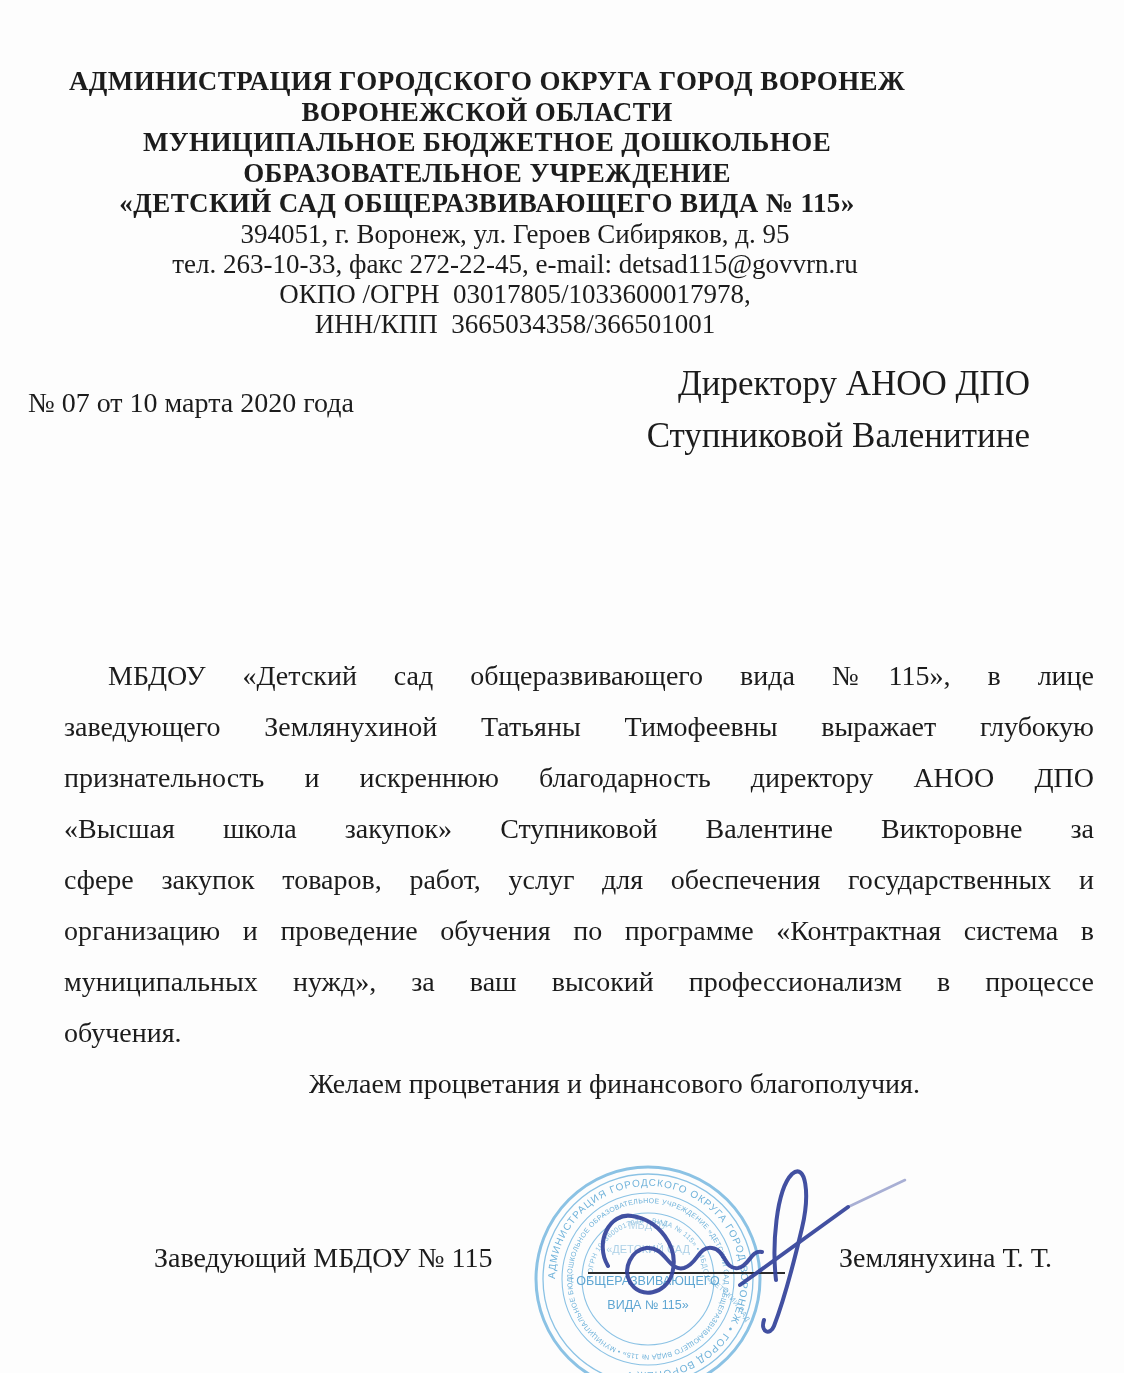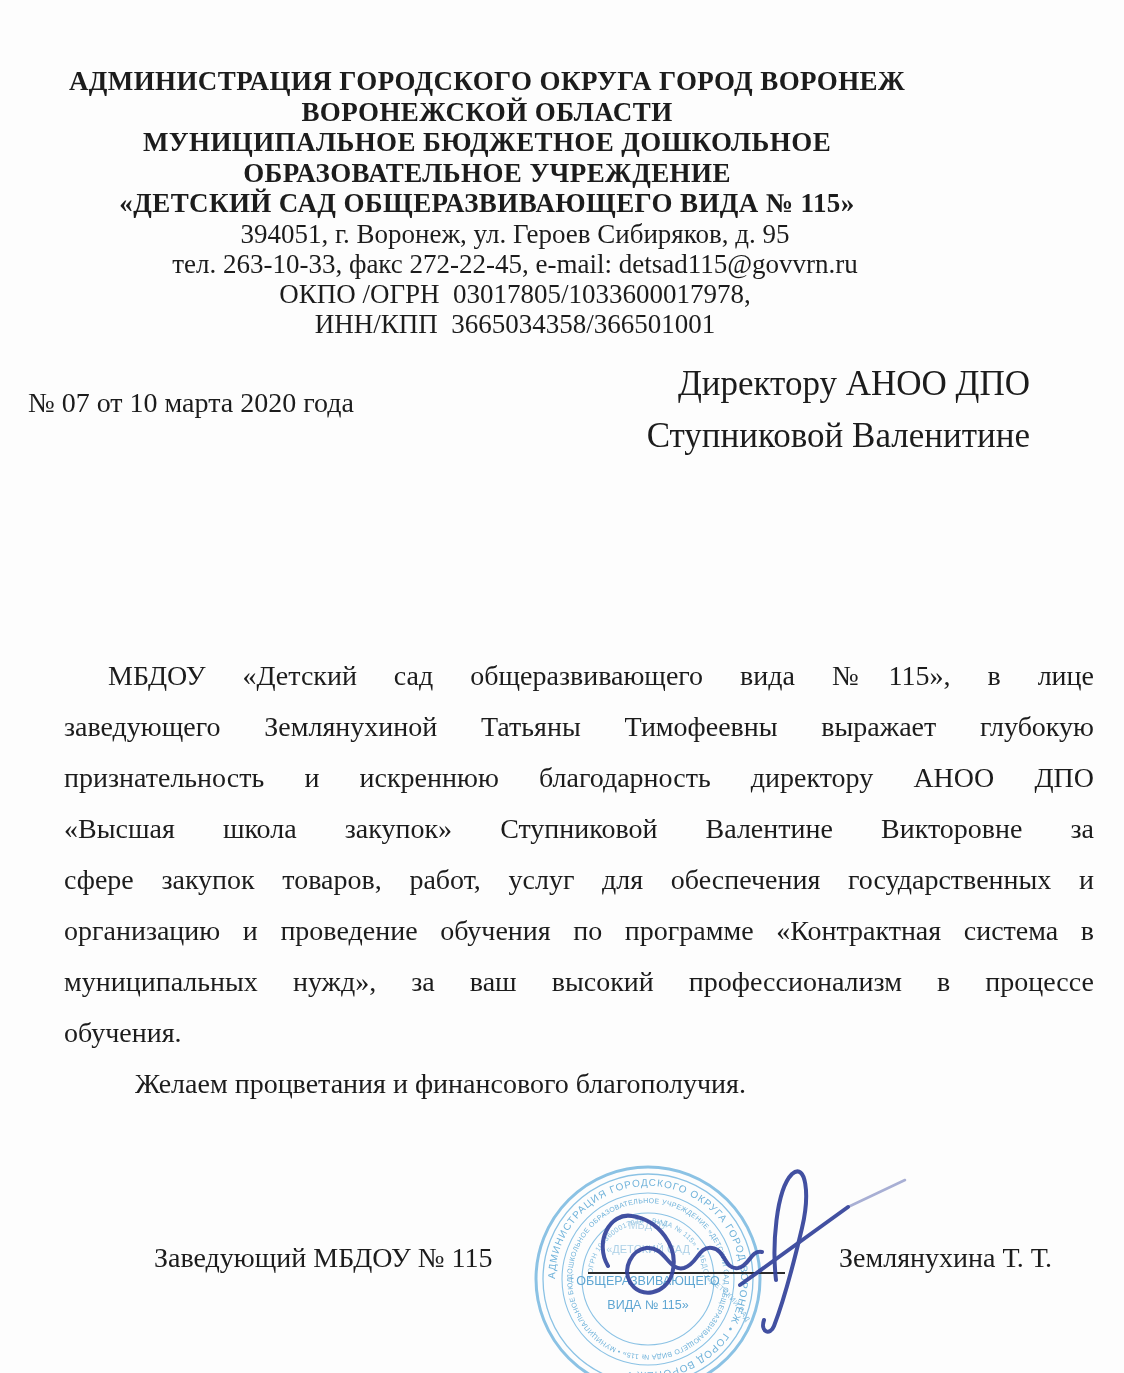--- a/index.html
+++ b/index.html
@@ -24,21 +24,21 @@
   
   .ref-line { position: absolute; left: 28px; top: 387px; font-size: 28px; }
   .recipient { position: absolute; right: 94px; top: 358px; text-align: right; }
   .recipient div { font-size: 35px; line-height: 52px; }
 
   
   .letter-body { position: absolute; left: 64px; top: 650px; width: 1030px; font-size: 28px; }
   .jline { text-align: justify; text-align-last: justify; line-height: 51px; height: 51px; overflow: hidden; }
   .jline.first { padding-left: 44px; width: 986px; }
   .plainline { text-align: left; line-height: 51px; height: 51px; }
-  .closingline { text-align: left; line-height: 51px; height: 51px; padding-left: 71px; }
+  .closingline { text-align: center; line-height: 51px; height: 51px; padding-left: 71px; }
 
   
   .sign-position { position: absolute; left: 110px; top: 1242px; font-size: 28px; z-index: 4; margin-left: 44px; }
   .sign-name    { position: absolute; left: 800px; top: 1242px; font-size: 28px; z-index: 4; margin-left: 39px; }
   .sign-rule {
     position: absolute; left: 588px; top: 1272px; width: 197px; height: 0;
     border-top: 2px solid #2b2b2b; z-index: 2;
   }
   .stamp-svg { position: absolute; left: 498px; top: 1129px; width: 300px; height: 300px; z-index: 1; }
   .signature-svg { position: absolute; left: 580px; top: 1150px; width: 360px; height: 200px; z-index: 3; }

